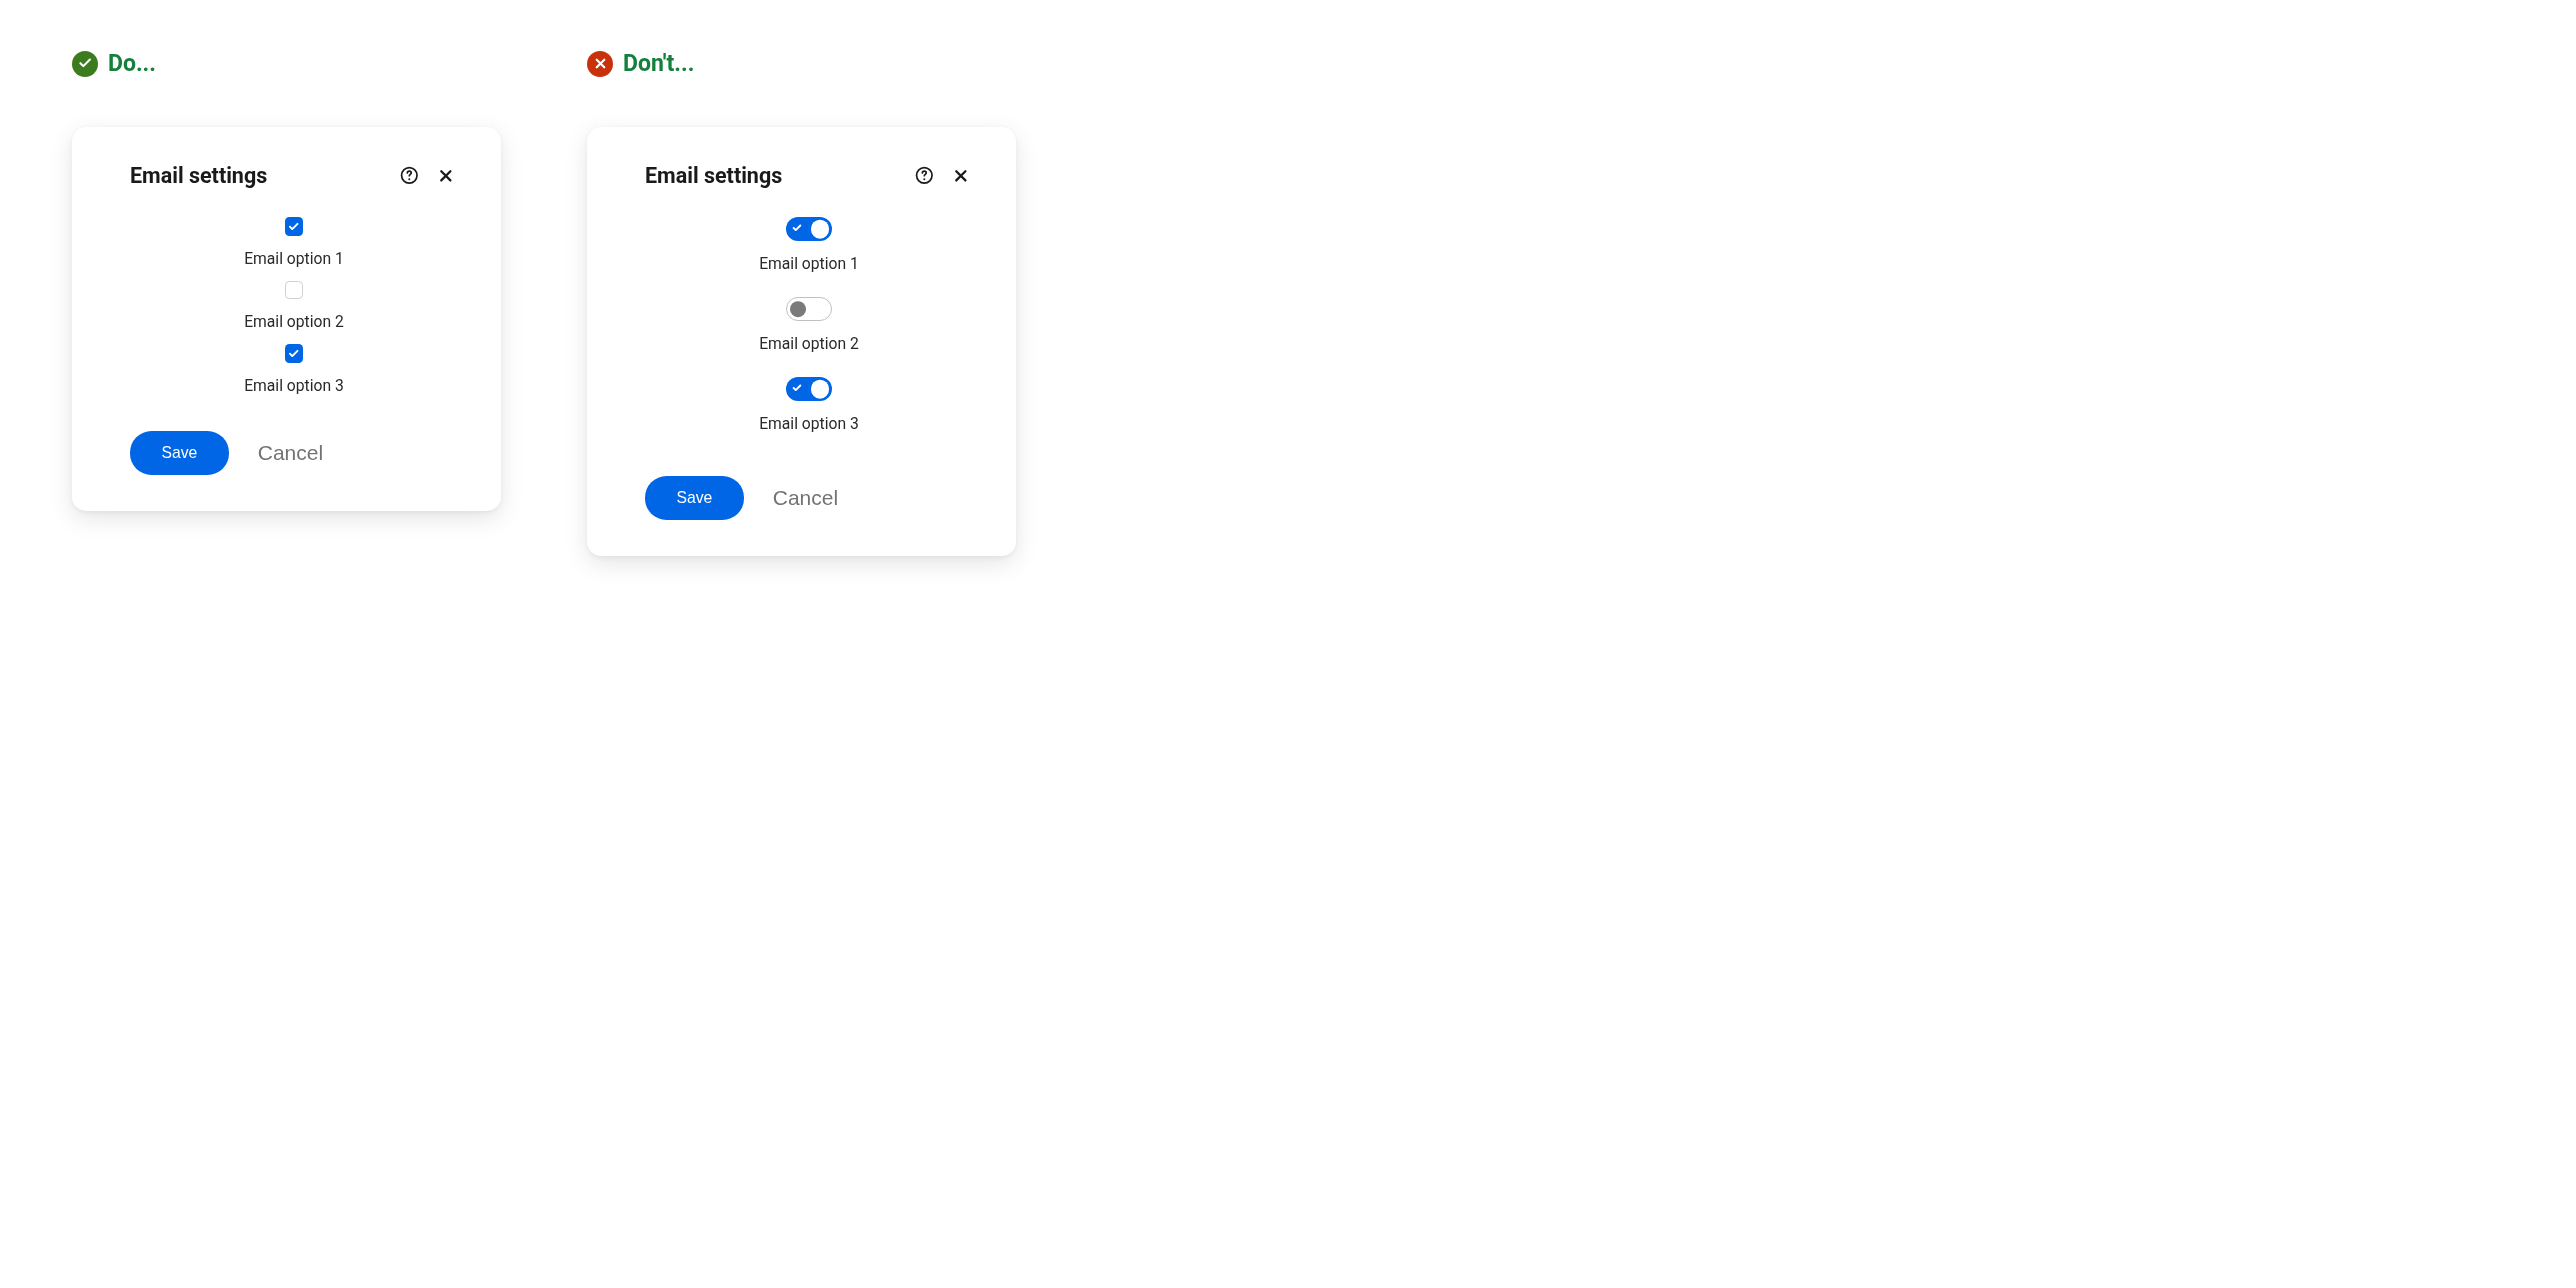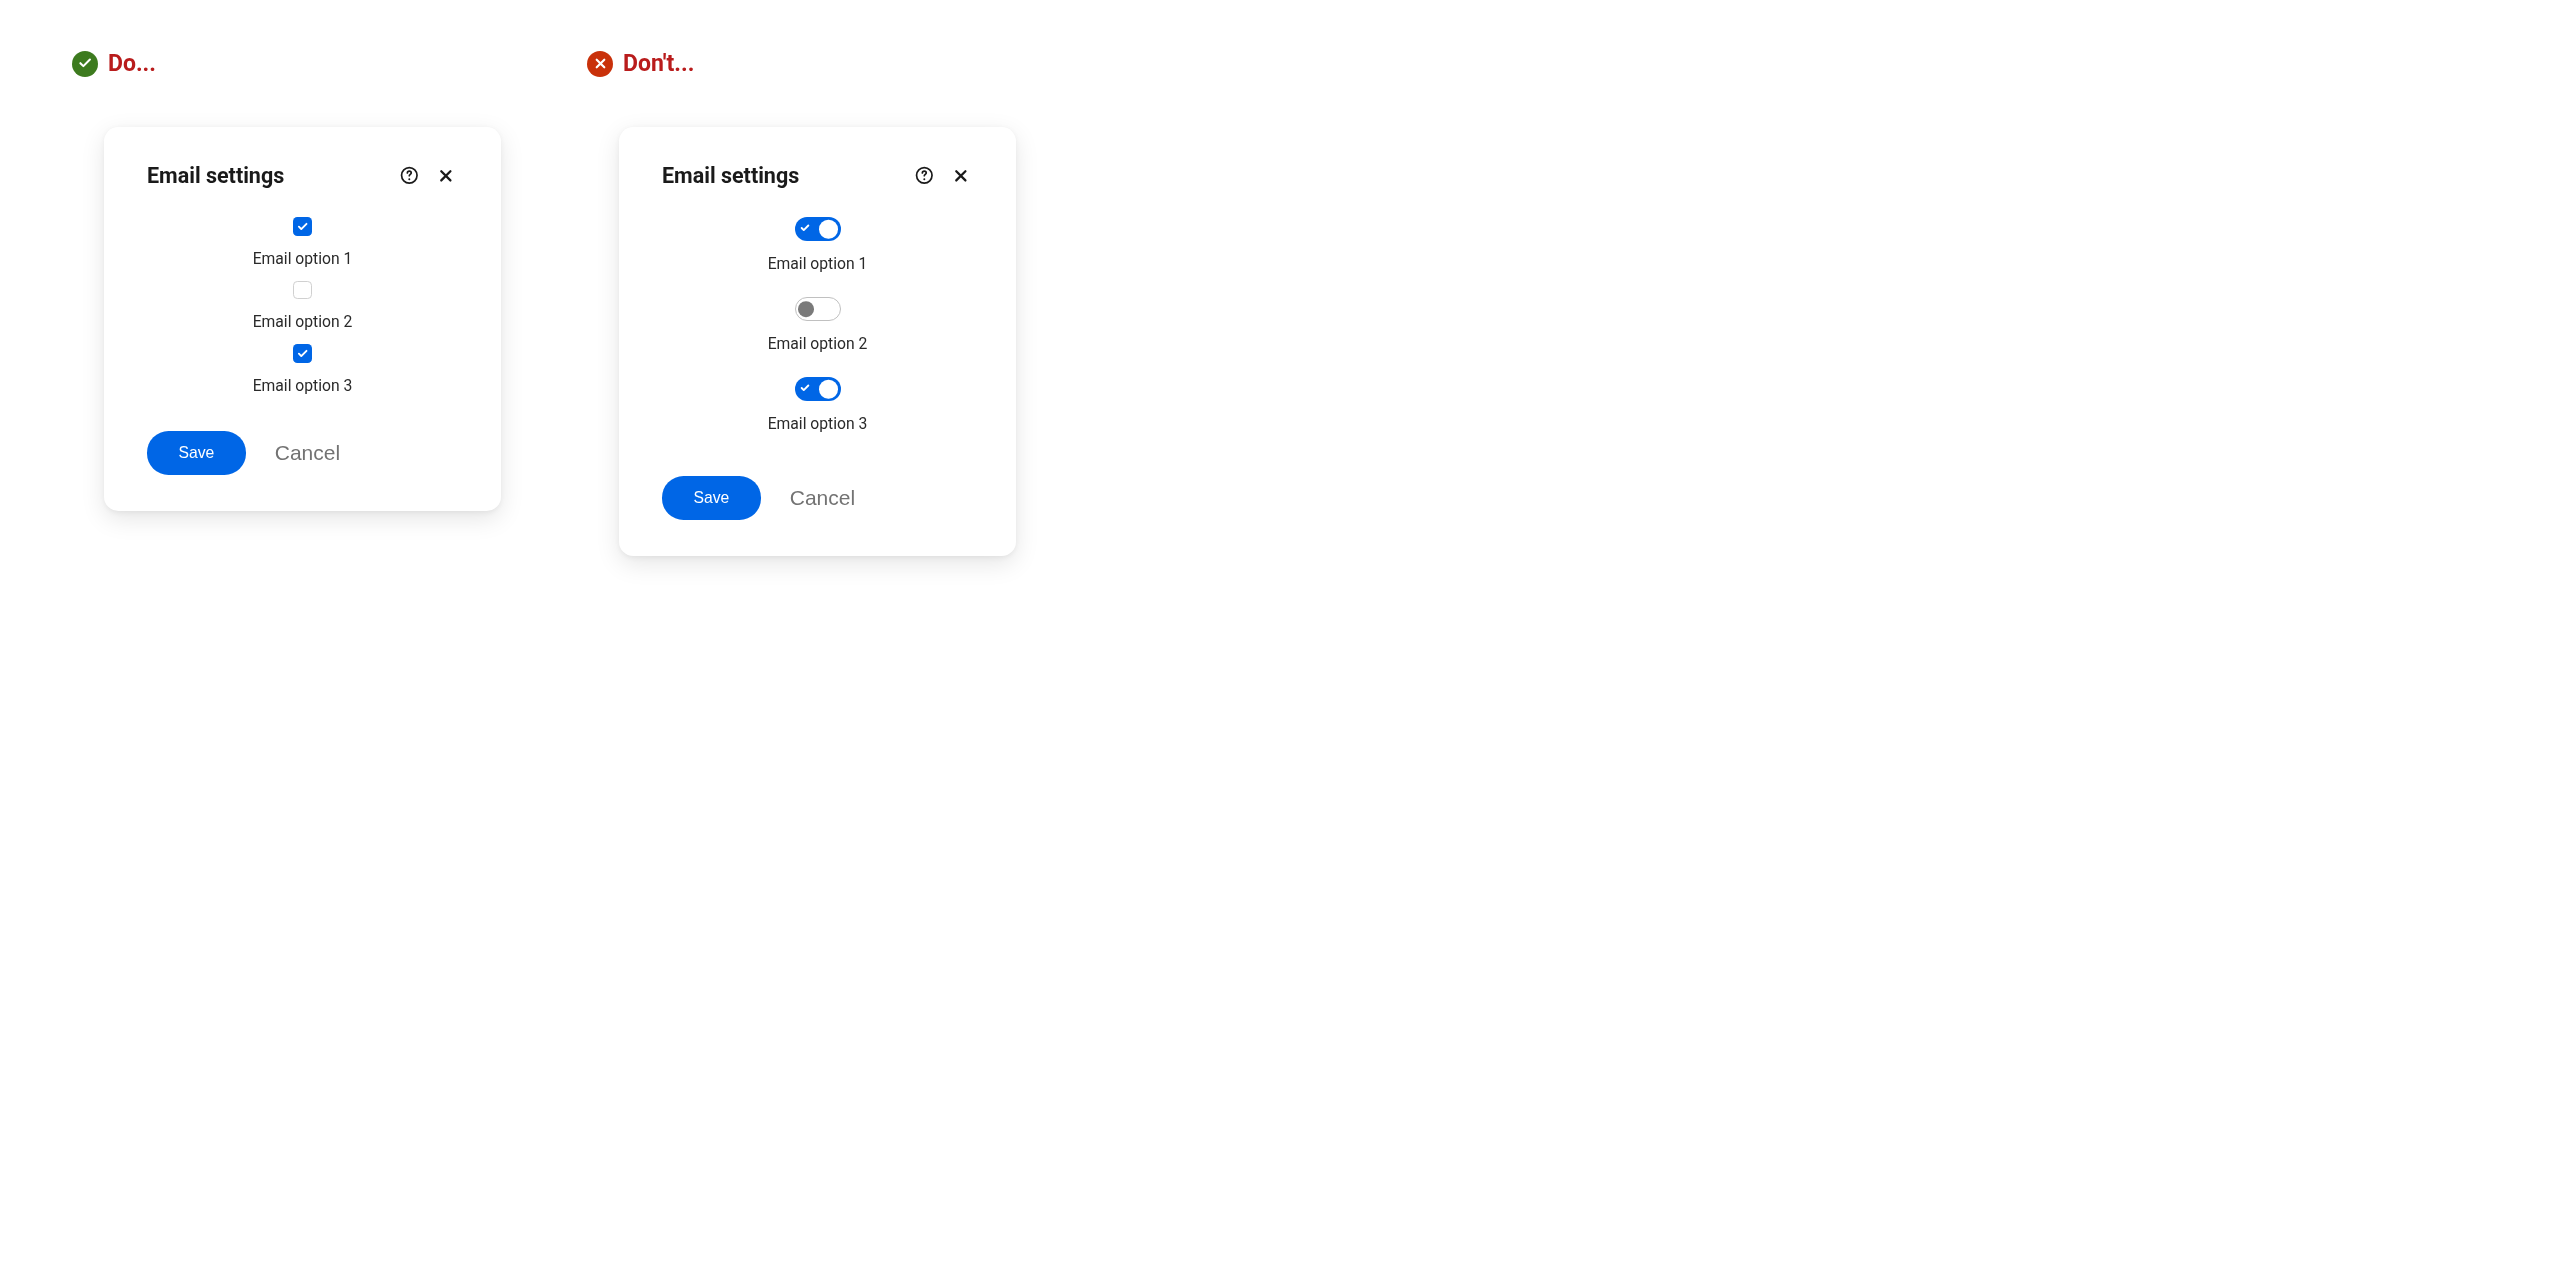--- a/index.html
+++ b/index.html
@@ -30,28 +30,27 @@
     align-items: center;
     justify-content: center;
     flex-shrink: 0;
   }
   .badge-do { background: #3d7b1f; }
   .badge-dont { background: #c9310a; }
   .badge svg { display: block; }
   .header-title {
     font-size: 23px;
     font-weight: 700;
-    color: #b91c1c;
+    color: #15803d;
   }
   .card {
     background: #fff;
     border-radius: 14.3px;
     box-shadow: 0 7.2px 25px rgba(0,0,0,0.1), 0 1.4px 5.7px rgba(0,0,0,0.05);
-    padding: 36px 43px 36px 43px;
-    margin-left: 32px;
+    padding: 36px 43px 36px 58px;
   }
   .card-header {
     display: flex;
     align-items: center;
     margin-bottom: 29px;
   }
   .card-title {
     font-size: 21.5px;
     font-weight: 700;
     color: #1a1a1a;

